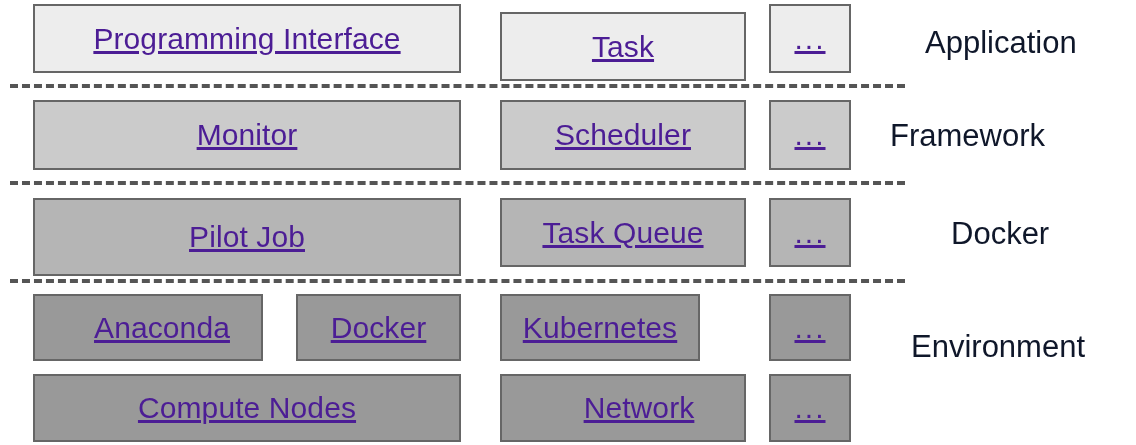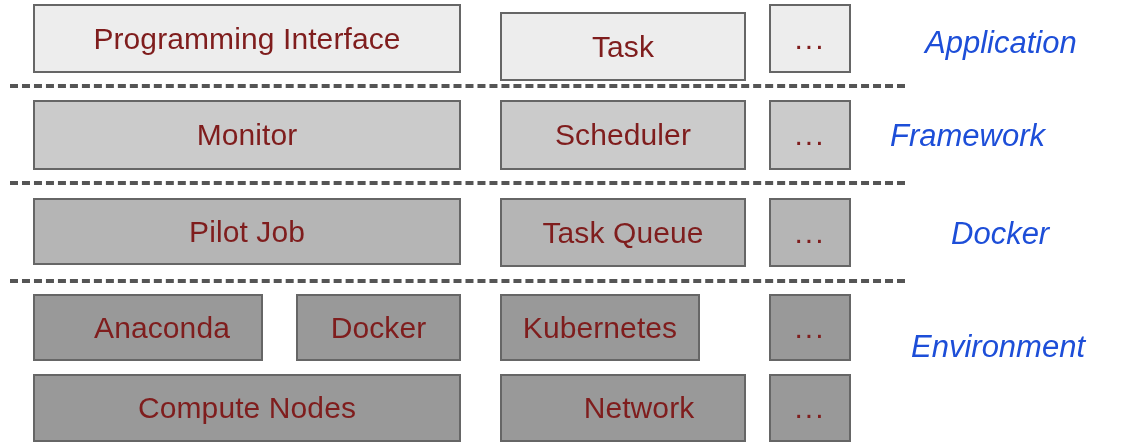--- a/index.html
+++ b/index.html
@@ -20,59 +20,59 @@
   }
   .box {
     position: absolute;
     box-sizing: border-box;
     border: 2px solid #666666;
     display: flex;
     align-items: center;
     justify-content: center;
     font-size: 30px;
     line-height: 1;
-    color: #7f1d1d;
+    color: #4c1d95;
     letter-spacing: 0.1px;
     white-space: nowrap;
+    text-decoration: underline;
   }
   .box.tier-application { background: #ededed; }
   .box.tier-framework   { background: #cbcbcb; }
   .box.tier-runtime     { background: #b5b5b5; }
   .box.tier-environment { background: #999999; }
   .box.ellipsis {
     font-size: 30px;
     letter-spacing: 2px;
   }
   .divider {
     position: absolute;
     height: 0;
     border-top: 4px dashed #555555;
   }
   .tier-label {
     position: absolute;
     font-size: 31px;
     line-height: 1;
-    color: #1d4ed8;
+    color: #0f172a;
     white-space: nowrap;
-    font-style: italic;
   }
 </style>
 </head>
 <body>
 
 <div id="diagram">
     <div class="box tier-application" style="left: 33px; top: 4px; width: 428px; height: 69px;">Programming Interface</div>
     <div class="box tier-application" style="left: 500px; top: 12px; width: 246px; height: 69px;">Task</div>
     <div class="box tier-application ellipsis" style="left: 769px; top: 4px; width: 82px; height: 69px;">...</div>
     <div class="tier-label" style="left: 925px; top: 27px;">Application</div>
     <div class="box tier-framework" style="left: 33px; top: 100px; width: 428px; height: 70px;">Monitor</div>
     <div class="box tier-framework" style="left: 500px; top: 100px; width: 246px; height: 70px;">Scheduler</div>
     <div class="box tier-framework ellipsis" style="left: 769px; top: 100px; width: 82px; height: 70px;">...</div>
     <div class="tier-label" style="left: 890px; top: 120px;">Framework</div>
-    <div class="box tier-runtime" style="left: 33px; top: 198px; width: 428px; height: 67px;">Pilot Job</div>
+    <div class="box tier-runtime" style="left: 33px; top: 198px; width: 428px; height: 78px;">Pilot Job</div>
     <div class="box tier-runtime" style="left: 500px; top: 198px; width: 246px; height: 69px;">Task Queue</div>
     <div class="box tier-runtime ellipsis" style="left: 769px; top: 198px; width: 82px; height: 69px;">...</div>
     <div class="tier-label" style="left: 951px; top: 218px;">Docker</div>
     <div class="box tier-environment" style="left: 33px; top: 294px; width: 230px; height: 67px; padding-left: 28px;">Anaconda</div>
     <div class="box tier-environment" style="left: 296px; top: 294px; width: 165px; height: 67px;">Docker</div>
     <div class="box tier-environment" style="left: 500px; top: 294px; width: 200px; height: 67px;">Kubernetes</div>
     <div class="box tier-environment ellipsis" style="left: 769px; top: 294px; width: 82px; height: 67px;">...</div>
     <div class="box tier-environment" style="left: 33px; top: 374px; width: 428px; height: 68px;">Compute Nodes</div>
     <div class="box tier-environment" style="left: 500px; top: 374px; width: 246px; height: 68px; padding-left: 32px;">Network</div>
     <div class="box tier-environment ellipsis" style="left: 769px; top: 374px; width: 82px; height: 68px;">...</div>

